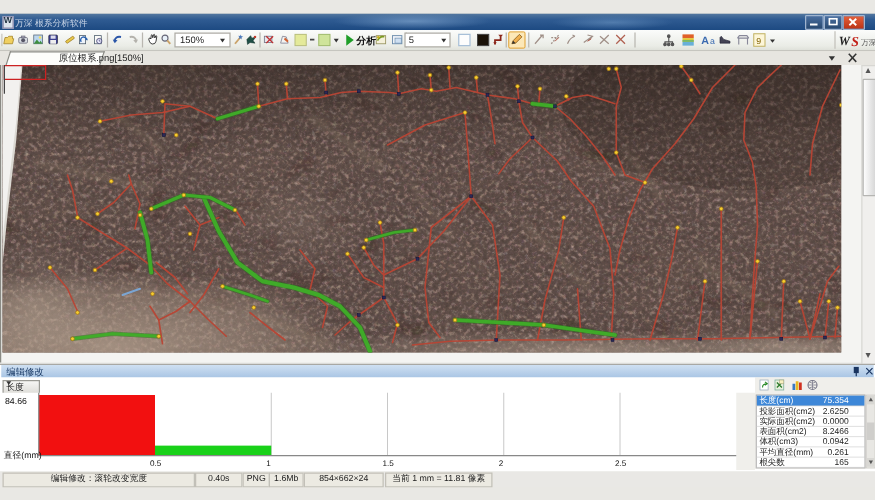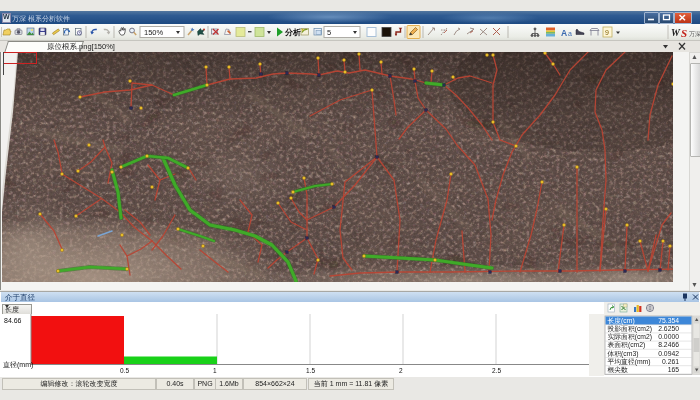--- a/index.html
+++ b/index.html
@@ -451,21 +451,21 @@
 <rect x="658.8" y="216.8" width="2.4" height="2.4" fill="#2a2a55" stroke="#11113a" stroke-width="0.4"></rect>
 <rect x="129.8" y="54.8" width="2.4" height="2.4" fill="#2a2a55" stroke="#11113a" stroke-width="0.4"></rect>
 </g>
 </svg>
 <div class="abs" id="vscroll"></div>
 <div class="abs sarrow" style="top:53px">▲</div>
 <div class="abs" id="vthumb"></div>
 <div class="abs sarrow" style="top:281px">▼</div>
 <div class="abs" id="panel"></div>
 <div class="abs" id="paneltitle">
-      <span>介于直径</span>
+      <span>编辑修改</span>
     </div>
 <svg class="abs" style="left:681px;top:293px" width="18" height="9">
       <g stroke="#1a3560" fill="none" stroke-width="1">
         <rect x="2.5" y="1" width="3" height="4" fill="#1a3560"></rect>
         <line x1="4" y1="5" x2="4" y2="8"></line>
         <line x1="12" y1="1.5" x2="17" y2="6.5"></line>
         <line x1="17" y1="1.5" x2="12" y2="6.5"></line>
       </g>
     </svg>
 <div class="abs" id="histwrap"></div>

